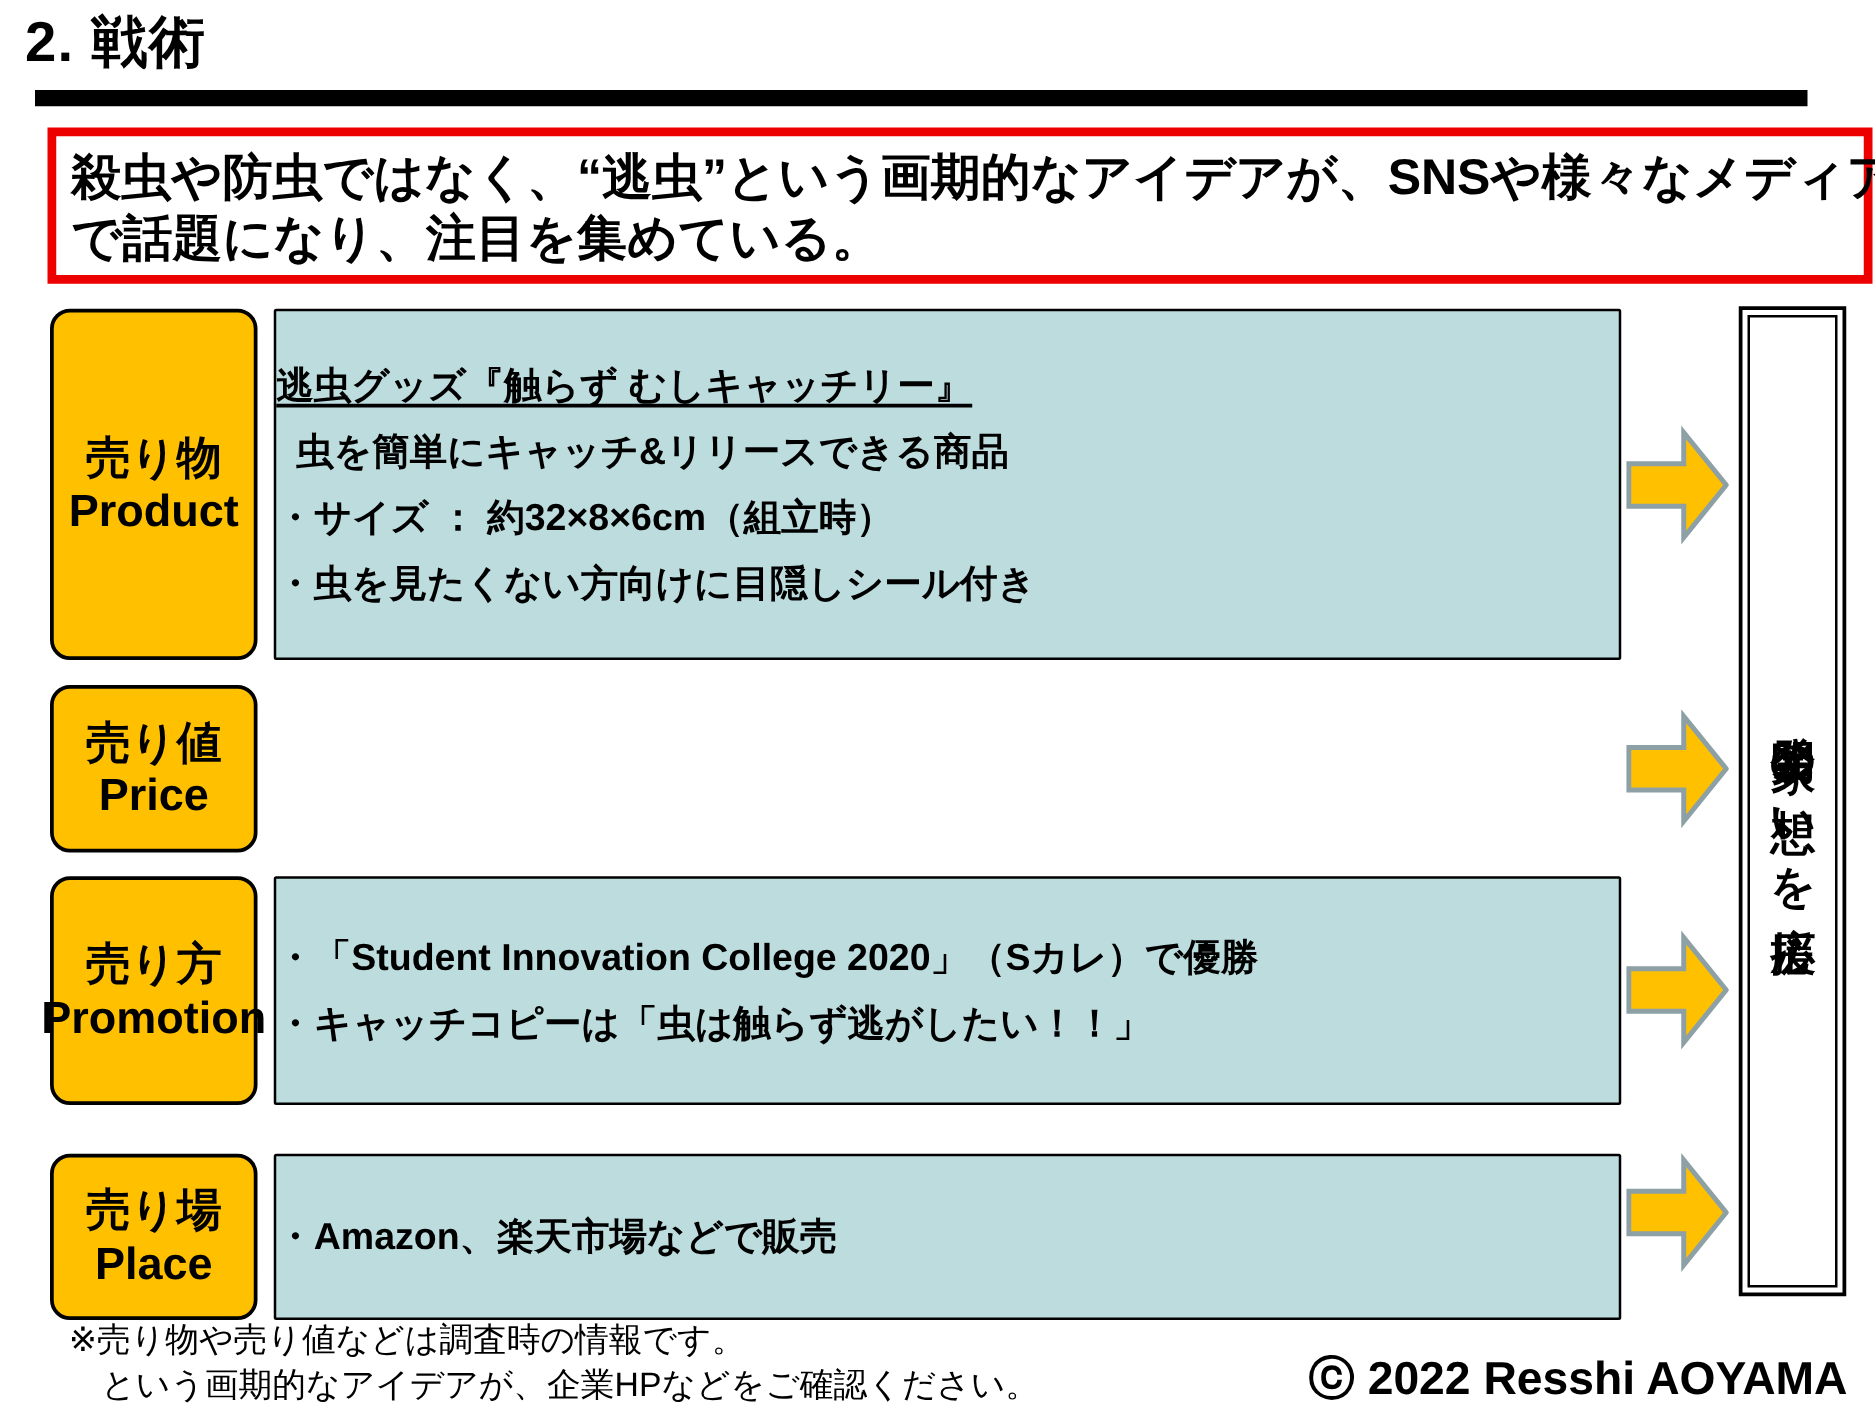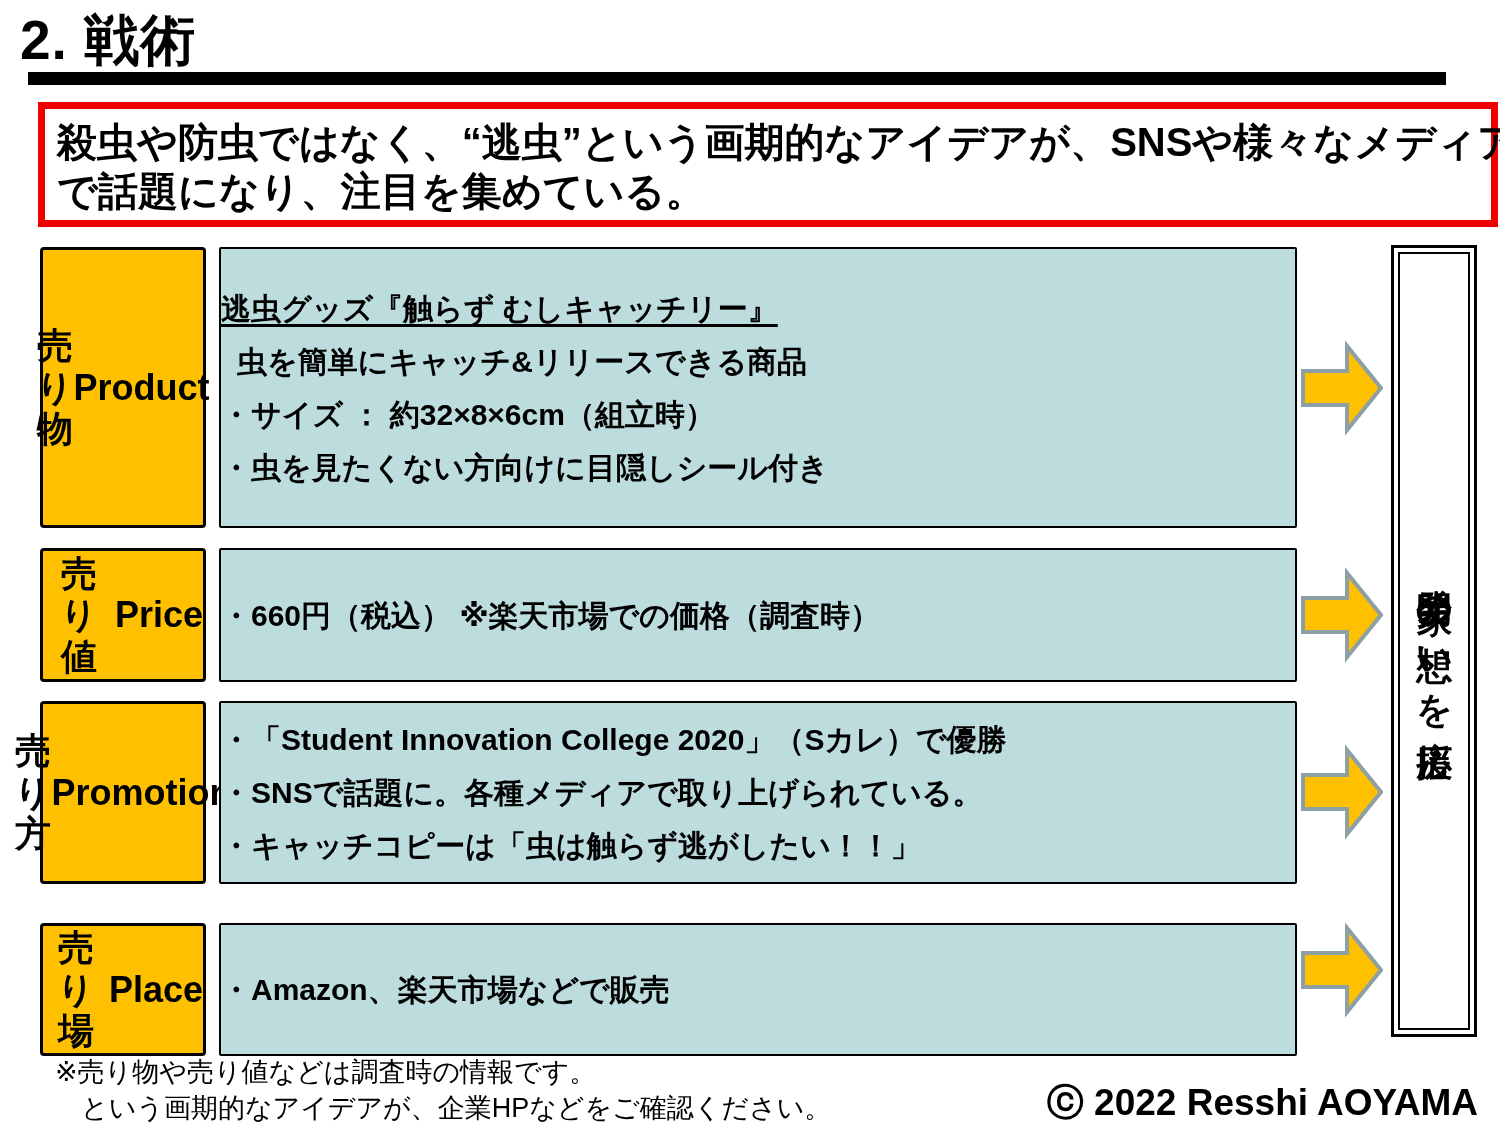--- a/index.html
+++ b/index.html
@@ -13,21 +13,21 @@
   .slide{
     position:relative;
     width:1500px;height:1125px;
     background:#ffffff;
     font-family:"Liberation Sans","DejaVu Sans",sans-serif;
     color:var(--ink);
     overflow:hidden;
   }
   .page-title{
     position:absolute;left:20px;top:4px;
-    font-size:55px;font-weight:bold;letter-spacing:1px;
+    font-size:45px;font-weight:bold;letter-spacing:1px;
   }
   .title-rule{
     position:absolute;left:28px;top:72px;
     width:1418px;height:13px;background:var(--ink);
   }
   .lead-box{
     position:absolute;left:38px;top:102px;
     width:1422px;height:107px;
     border:7px solid var(--highlight-red);
     background:#ffffff;
@@ -39,22 +39,22 @@
   }
   .row{position:absolute;left:40px;display:flex;}
   .row-0{top:247px;height:281px;}
   .row-1{top:548px;height:134px;}
   .row-2{top:701px;height:183px;}
   .row-3{top:923px;height:133px;}
   .tag{
     width:166px;flex:0 0 166px;
     background:var(--accent-yellow);
     border:3px solid var(--ink);
-    border-radius:4px;
-    display:flex;flex-direction:row;justify-content:center;align-items:center;
+    border-radius:16px;
+    display:flex;flex-direction:column;justify-content:center;align-items:center;
     box-sizing:border-box;
     text-align:center;
   }
   .tag-ja{font-size:36px;font-weight:bold;line-height:1.15;}
   .tag-en{font-size:36px;font-weight:bold;line-height:1.2;}
   .panel{
     margin-left:13px;
     width:1078px;flex:0 0 1078px;
     background:var(--panel-teal);
     border:2px solid var(--ink);
@@ -127,33 +127,29 @@
       <div class="panel-line">・サイズ ： 約32×8×6cm（組立時）</div>
       <div class="panel-line">・虫を見たくない方向けに目隠しシール付き</div>
     </div>
   </div>
 
   <div class="row row-1">
     <div class="tag">
       <div class="tag-ja">売り値</div>
       <div class="tag-en">Price</div>
     </div>
-    <div class="panel">
-      <div class="panel-line">・660円（税込） ※楽天市場での価格（調査時）</div>
-    </div>
   </div>
 
   <div class="row row-2">
     <div class="tag">
       <div class="tag-ja">売り方</div>
       <div class="tag-en">Promotion</div>
     </div>
     <div class="panel">
       <div class="panel-line">・「Student Innovation College 2020」（Sカレ）で優勝</div>
-      <div class="panel-line">・SNSで話題に。各種メディアで取り上げられている。</div>
       <div class="panel-line">・キャッチコピーは「虫は触らず逃がしたい！！」</div>
     </div>
   </div>
 
   <div class="row row-3">
     <div class="tag">
       <div class="tag-ja">売り場</div>
       <div class="tag-en">Place</div>
     </div>
     <div class="panel">

